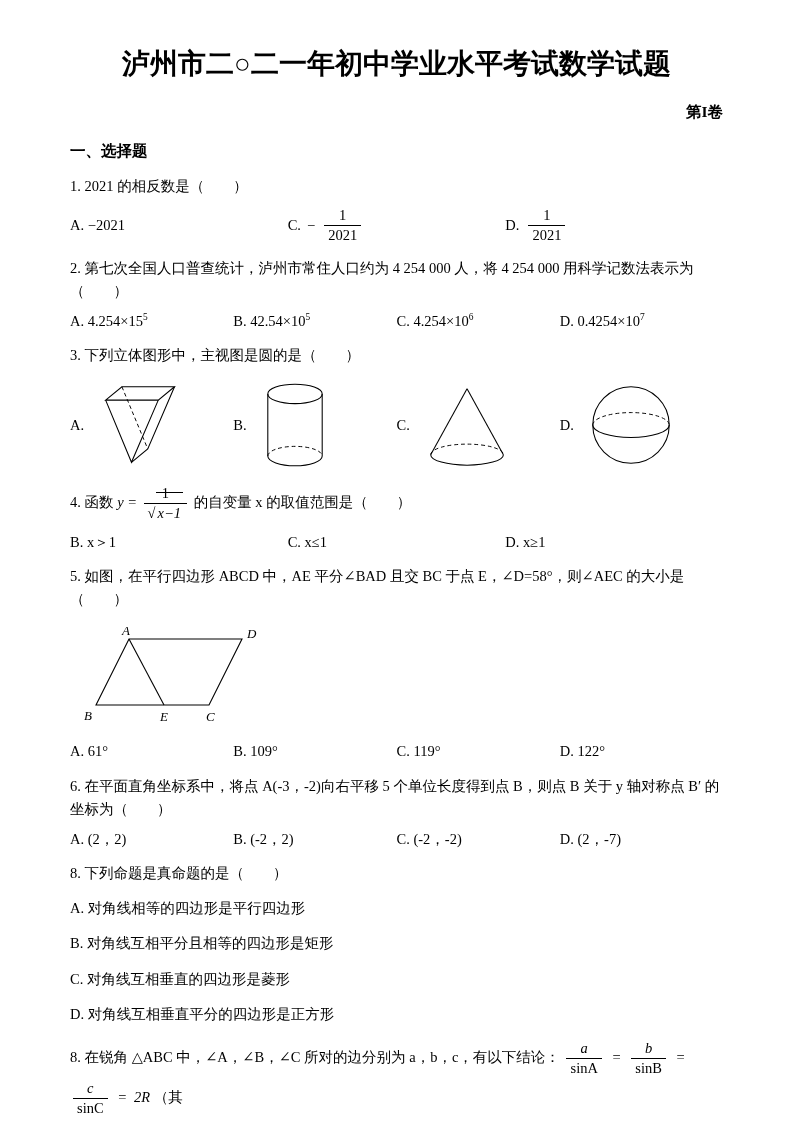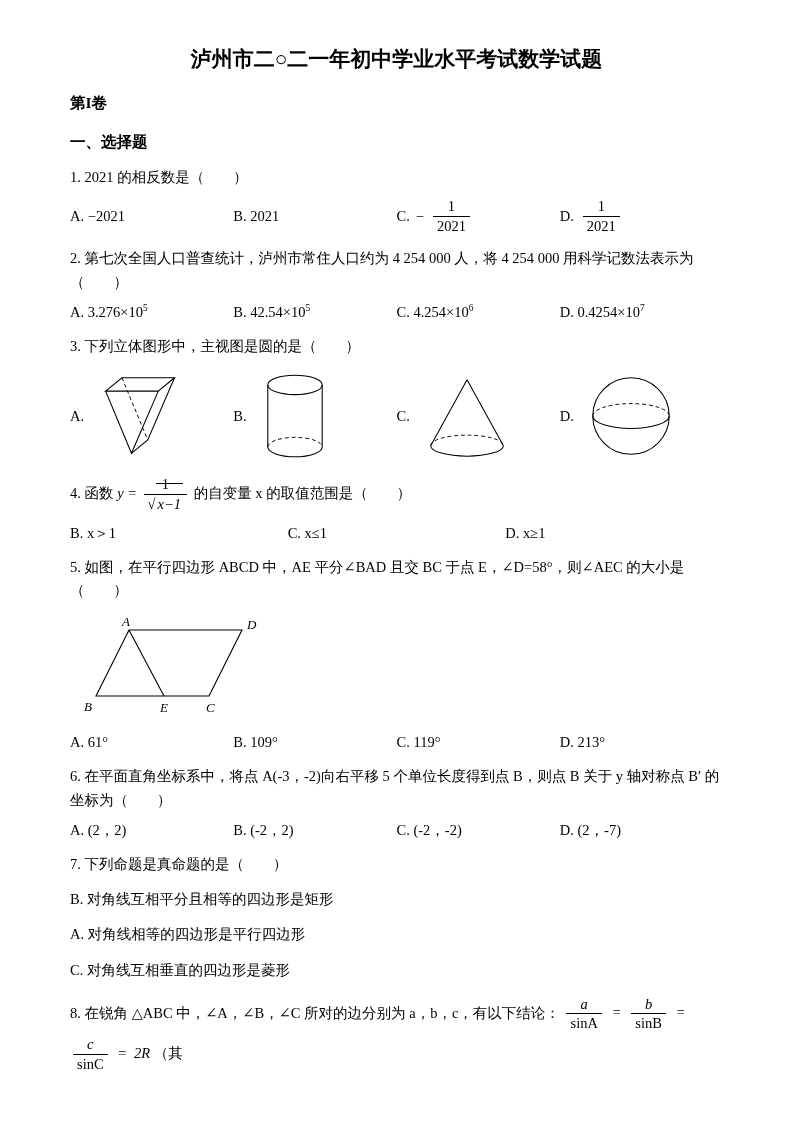--- a/index.html
+++ b/index.html
@@ -4,22 +4,22 @@
 <style>
   html,body { margin:0; padding:0; background:#ffffff; }
   .page {
     width:793px; min-height:1122px; box-sizing:border-box;
     margin:0 auto; background:#fff; color:#000;
     font-family:"Liberation Serif","DejaVu Serif",serif;
     font-size:14.5px; line-height:1.6;
     padding:46px 70px 30px 70px;
     overflow:hidden;
   }
-  .title { font-size:21px; font-weight:bold; text-align:center; margin:0 0 18px 0; line-height:1.3; }
-  .volume { font-size:15.5px; font-weight:bold; text-align:left; margin:0 0 14px 0; }
+  .title { font-size:28px; font-weight:bold; text-align:center; margin:0 0 18px 0; line-height:1.3; }
+  .volume { font-size:15.5px; font-weight:bold; text-align:right; margin:0 0 14px 0; }
   .section { font-size:15.5px; font-weight:bold; margin:4px 0 2px 0; }
 
   .stem { margin:11px 0 3px 0; }
   .opt-row { display:flex; margin:7px 0 5px 0; }
   .opt { flex:1 1 0; }
   .vrow { align-items:center; }
   .vrow .opt { display:flex; align-items:center; gap:6px; }
 
   sup { font-size:0.65em; vertical-align:super; line-height:0; }
 
@@ -48,41 +48,40 @@
 
 <div class="page">
 
   <div class="title">泸州市二○二一年初中学业水平考试数学试题</div>
   <div class="volume">第I卷</div>
   <div class="section">一、选择题</div>
 
   <div class="stem">1. 2021 的相反数是（　　）</div>
   <div class="opt-row vrow">
     <div class="opt">A. −2021</div>
-    <div class="opt">B. 2021</div>
     <div class="opt">
       <span>C.</span>
       <span>−</span>
       <span class="frac">
         <span class="num">1</span>
         <span class="den">2021</span>
       </span>
     </div>
     <div class="opt">
       <span>D.</span>
       <span class="frac">
         <span class="num">1</span>
         <span class="den">2021</span>
       </span>
     </div>
   </div>
 
   <div class="stem">2. 第七次全国人口普查统计，泸州市常住人口约为 4 254 000 人，将 4 254 000 用科学记数法表示为（　　）</div>
   <div class="opt-row">
-    <div class="opt"><span>A.  3.276×10</span><sup>5</sup></div>
+    <div class="opt"><span>A.  4.254×15</span><sup>5</sup></div>
     <div class="opt"><span>B.  42.54×10</span><sup>5</sup></div>
     <div class="opt"><span>C.  4.254×10</span><sup>6</sup></div>
     <div class="opt"><span>D.  0.4254×10</span><sup>7</sup></div>
   </div>
 
   <div class="stem">3. 下列立体图形中，主视图是圆的是（　　）</div>
   <div class="fig-row">
     <div class="fig-item">
       <span>A.</span>
       <svg width="88" height="92" viewBox="0 0 92 92">
@@ -145,35 +144,36 @@
       <text x="163" y="13">D</text>
       <text x="0" y="95">B</text>
       <text x="76" y="96">E</text>
       <text x="122" y="96">C</text>
     </svg>
   </div>
   <div class="opt-row">
     <div class="opt">A. 61°</div>
     <div class="opt">B. 109°</div>
     <div class="opt">C. 119°</div>
-    <div class="opt">D. 213°</div>
+    <div class="opt">D. 122°</div>
   </div>
 
   <div class="stem">6. 在平面直角坐标系中，将点 A(-3，-2)向右平移 5 个单位长度得到点 B，则点 B 关于 y 轴对称点 B′ 的坐标为（　　）</div>
   <div class="opt-row">
     <div class="opt">A. (2，2)</div>
     <div class="opt">B. (-2，2)</div>
     <div class="opt">C. (-2，-2)</div>
     <div class="opt">D. (2，-7)</div>
   </div>
 
-  <div class="stem">7. 下列命题是真命题的是（　　）</div>
+  <div class="stem">8. 下列命题是真命题的是（　　）</div>
+  <div class="stmt">A. 对角线相等的四边形是平行四边形</div>
   <div class="stmt">B. 对角线互相平分且相等的四边形是矩形</div>
-  <div class="stmt">A. 对角线相等的四边形是平行四边形</div>
   <div class="stmt">C. 对角线互相垂直的四边形是菱形</div>
+  <div class="stmt">D. 对角线互相垂直平分的四边形是正方形</div>
 
   <div class="inline-stem">
     <span>8. 在锐角 △ABC 中，∠A，∠B，∠C 所对的边分别为 a，b，c，有以下结论：</span>
     <span class="frac">
       <span class="num mi">a</span>
       <span class="den">sinA</span>
     </span>
     <span class="eq">=</span>
     <span class="frac">
       <span class="num mi">b</span>

